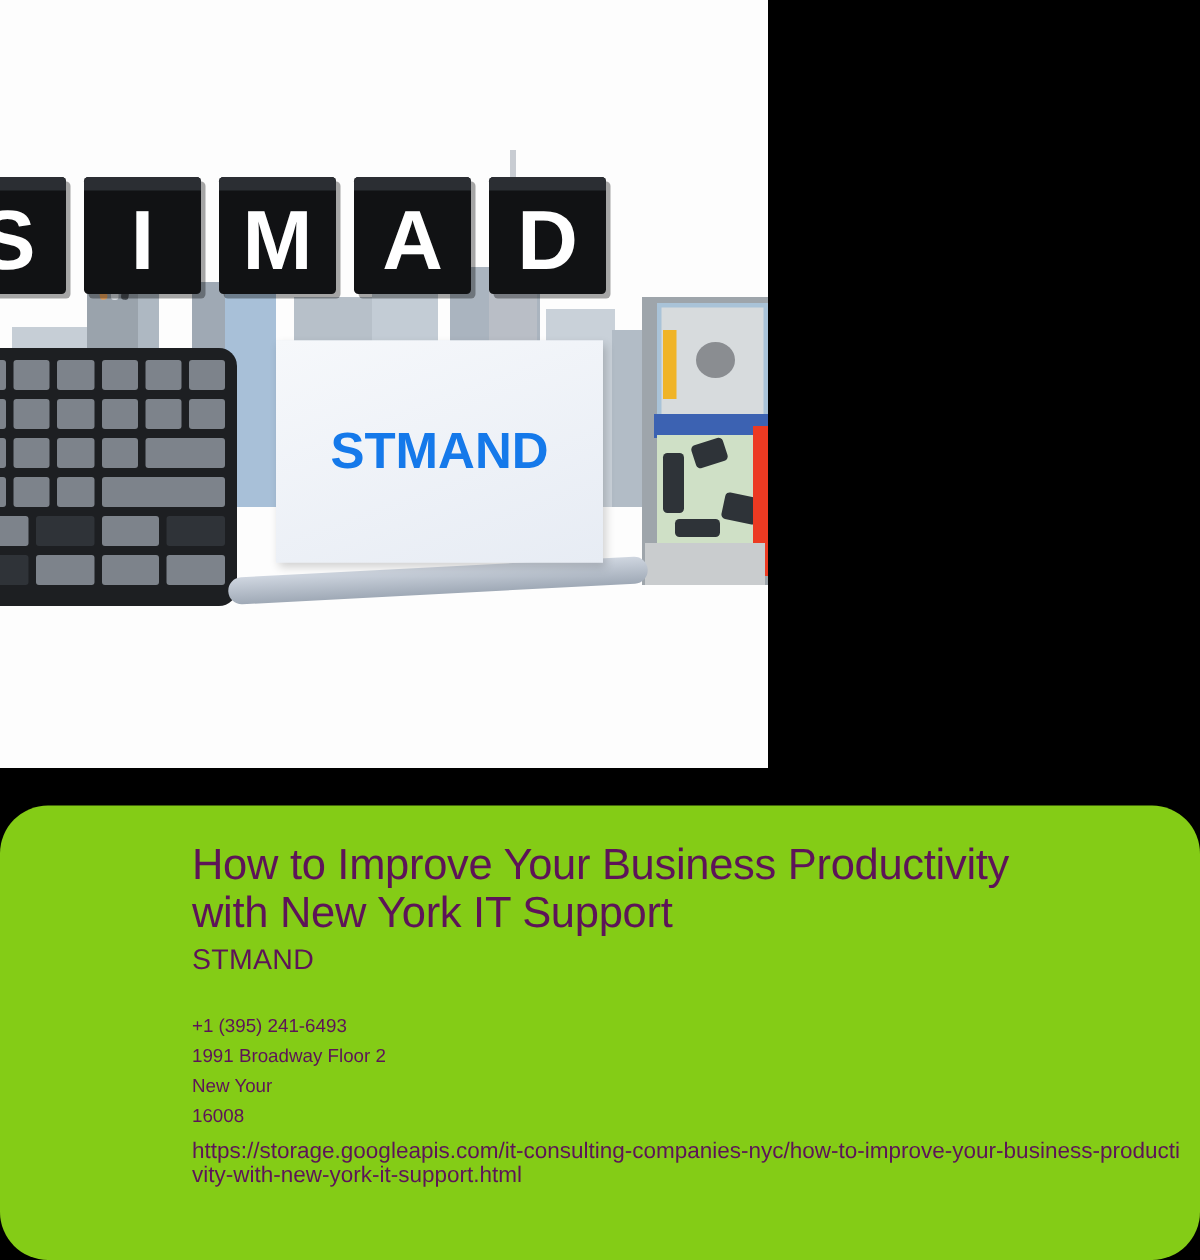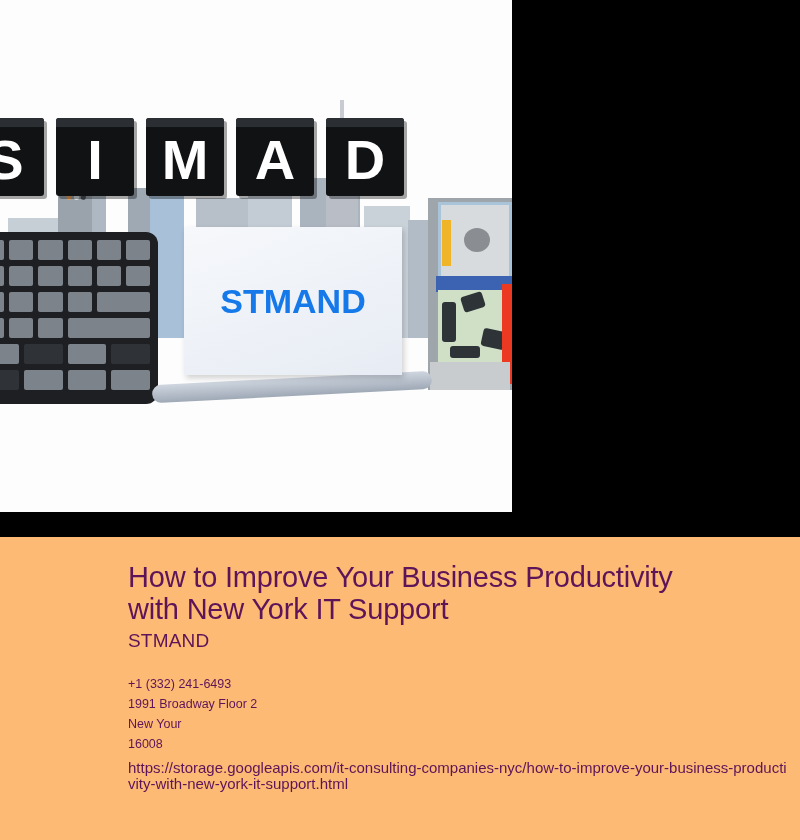--- a/index.html
+++ b/index.html
@@ -293,21 +293,22 @@
     background: #000000;
   }
 
   
   .panel {
     position: absolute;
     left: 0;
     top: 537px;
     width: 800px;
     height: 303px;
-    background: #fdba74;
+    background: #84cc16;
+    border-radius: 32px;
   }
   .panel-inner {
     position: absolute;
     left: 128px;
     top: 24px;
     right: 10px;
   }
   .title {
     color: #5d1458;
     font-size: 29px;
@@ -465,21 +466,21 @@
   <div class="divider"></div>
 
   <div class="panel">
     <div class="panel-inner">
 
       <h1 class="title">How to Improve Your Business Productivity with New York IT Support</h1>
 
       <div class="brand">STMAND</div>
 
       <ul class="contact">
-        <li>+1 (332) 241-6493</li>
+        <li>+1 (395) 241-6493</li>
         <li>1991 Broadway Floor 2</li>
         <li>New Your</li>
         <li>16008</li>
       </ul>
 
       <div class="url">https://storage.googleapis.com/it-consulting-companies-nyc/how-to-improve-your-business-productivity-with-new-york-it-support.html</div>
 
     </div>
   </div>
 

